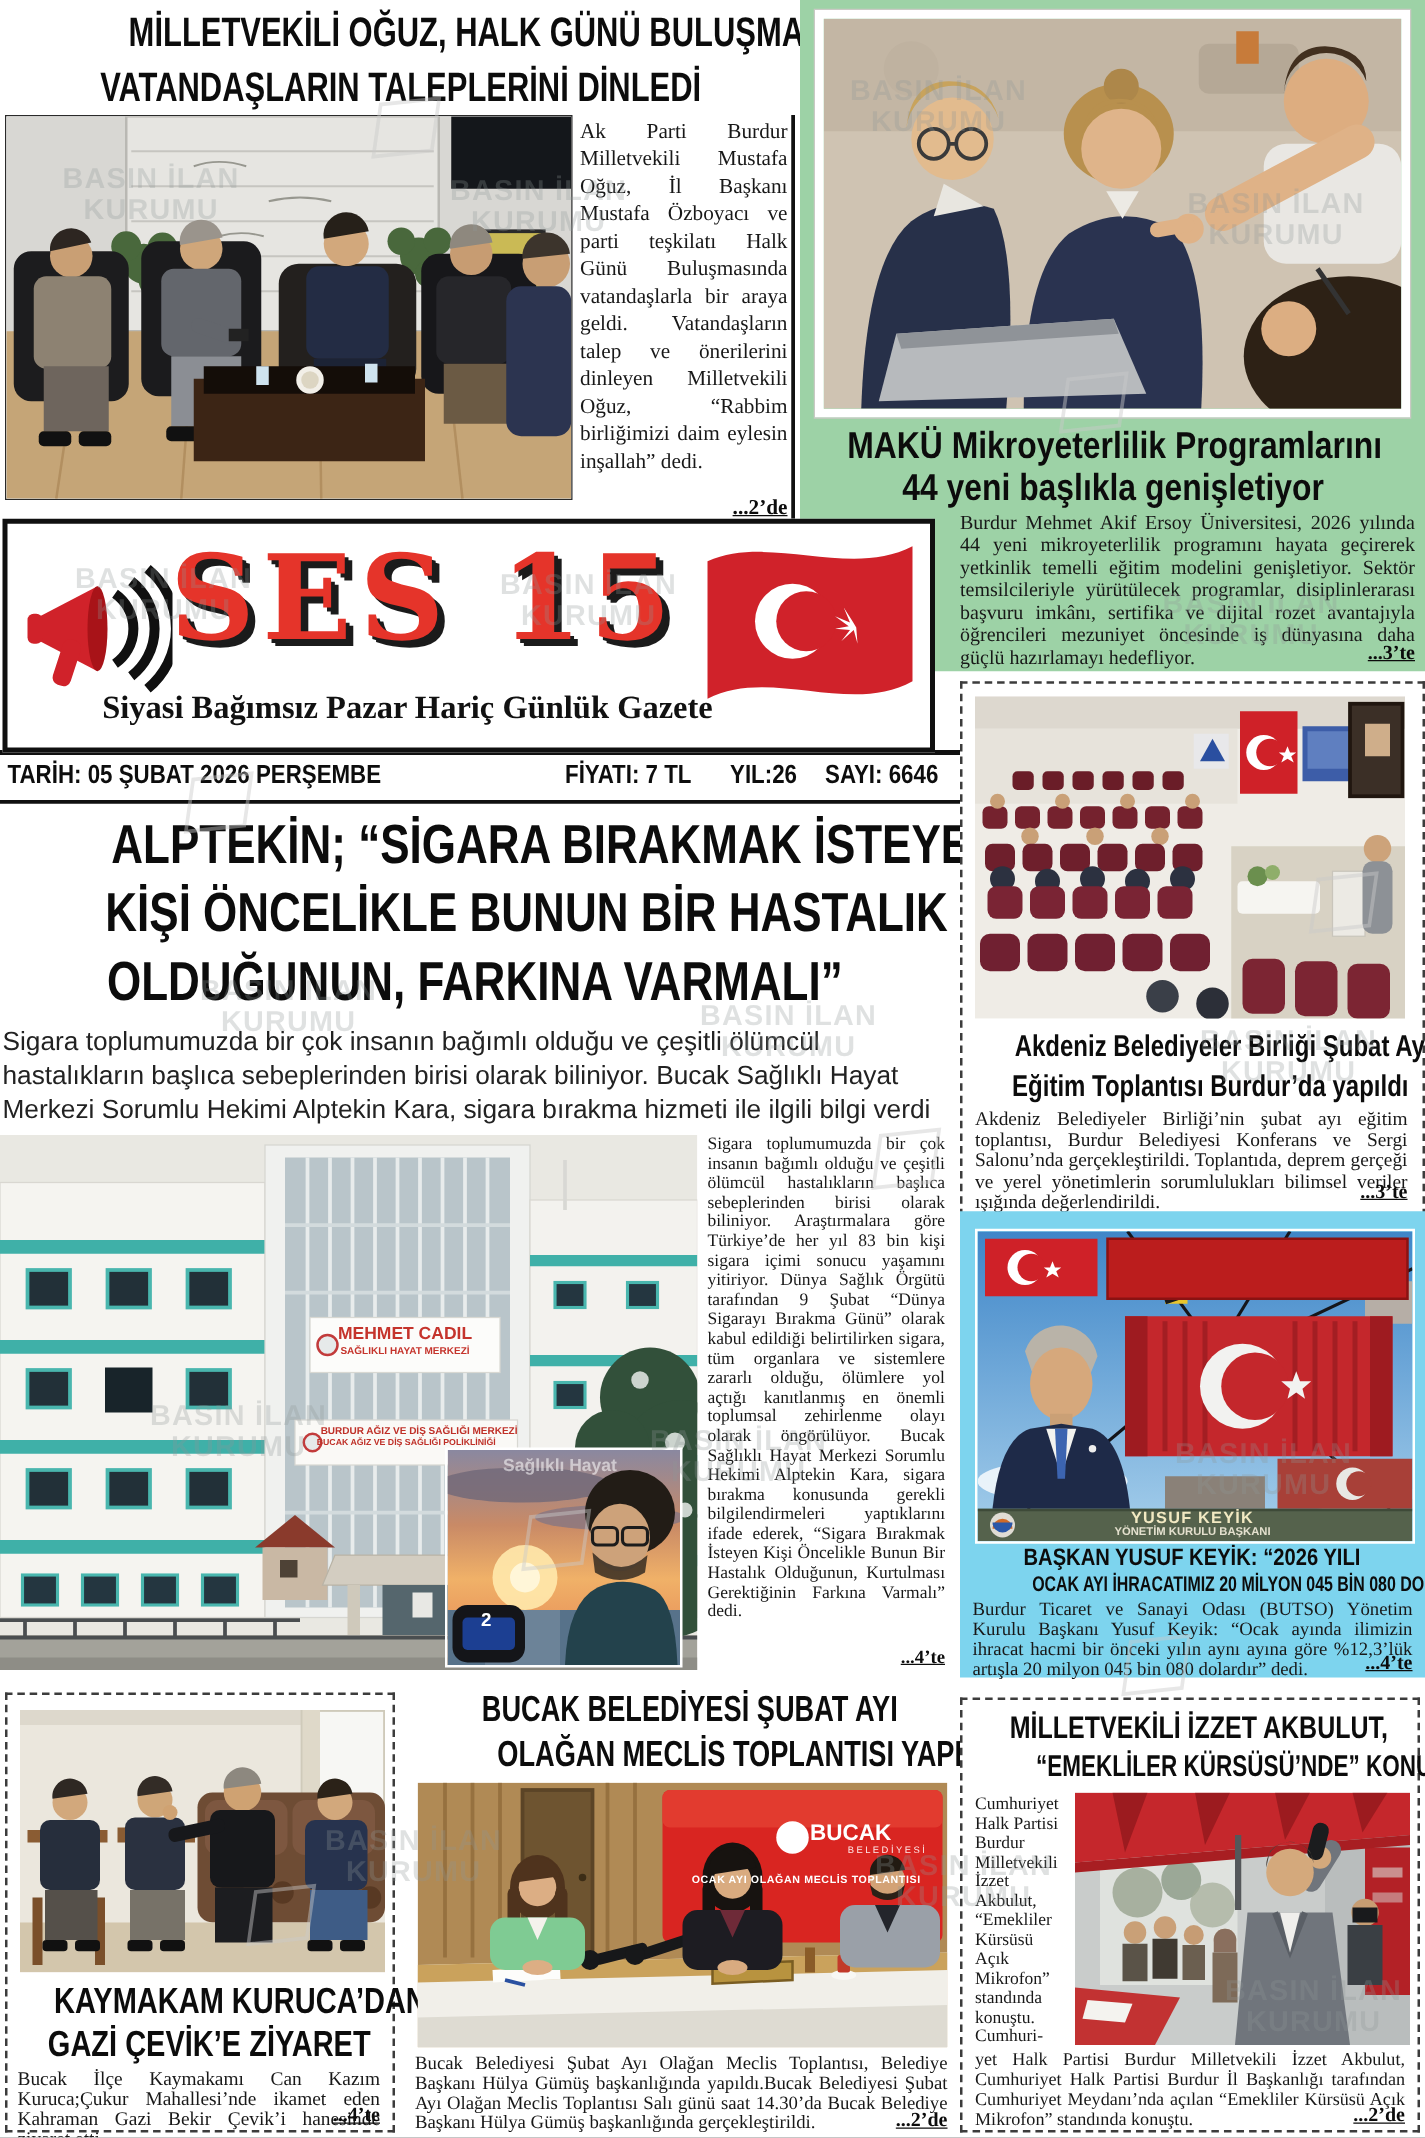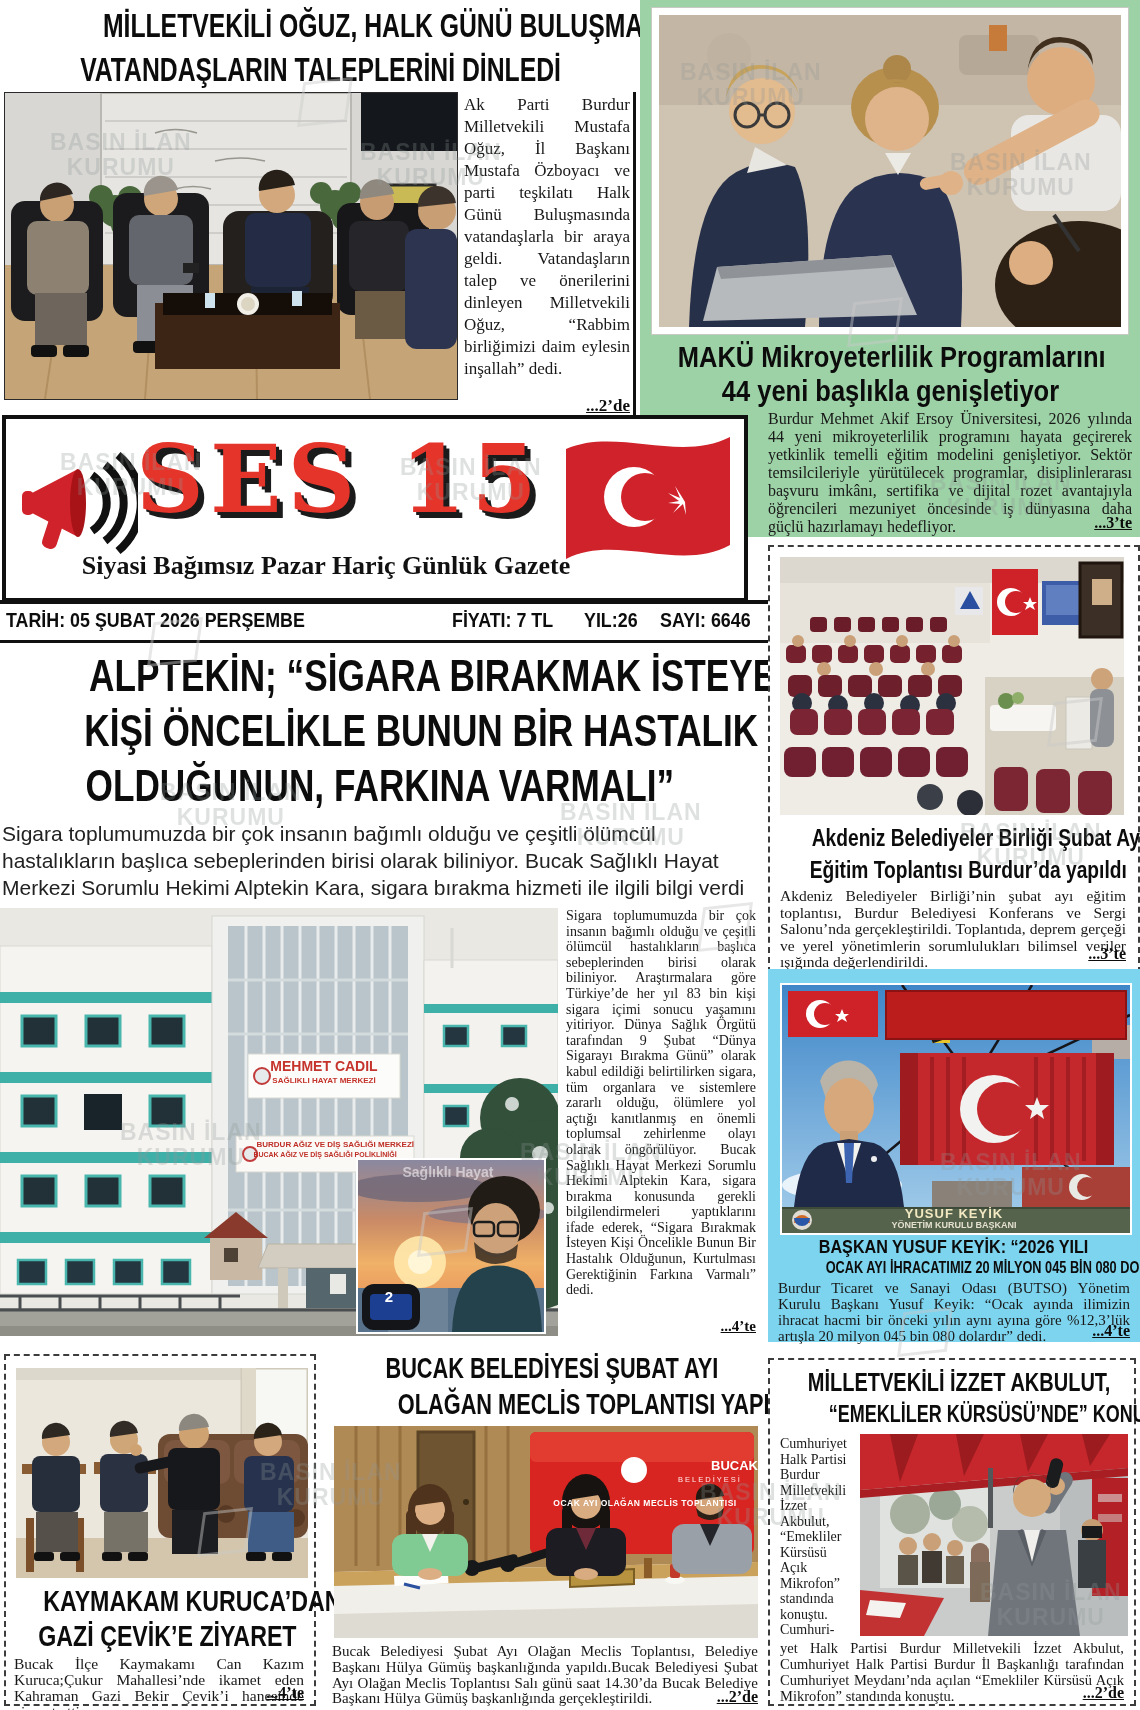--- a/index.html
+++ b/index.html
@@ -612,21 +612,21 @@
       <polygon points="242,102 262,102 252,124" fill="#6e2a38"></polygon>
       <ellipse cx="252" cy="148" rx="12" ry="6" fill="#d9ab80"></ellipse>
       <circle cx="376" cy="78" r="14" fill="#d3a276"></circle>
       <path d="M362,74 a14,14 0 0 1 28,-4 z" fill="#221a12"></path>
       <path d="M362,82 q14,14 28,0 l-2,8 q-12,8 -24,0 z" fill="#2b2117"></path>
       <rect x="338" y="98" width="80" height="50" rx="12" fill="#9aa0a8"></rect>
       <polygon points="366,98 386,98 376,120" fill="#23252b"></polygon>
     </svg>
   </div>
 
-  <div class="ov" style="left:648px;top:1458px;width:110px;text-align:right;font-family:'Liberation Sans',sans-serif;font-weight:700;color:#ffffff;font-size:13px;line-height:16px">BUCAK</div>
+  <div class="ov" style="left:648px;top:1458px;width:110px;text-align:left;font-family:'Liberation Sans',sans-serif;font-weight:700;color:#ffffff;font-size:18px;line-height:16px">BUCAK</div>
   <div class="ov" style="left:648px;top:1475px;width:124px;text-align:center;font-family:'Liberation Sans',sans-serif;font-weight:400;color:#ffe9e9;font-size:7.5px;letter-spacing:2px">BELEDİYESİ</div>
   <div class="ov" style="left:540px;top:1498px;width:210px;text-align:center;font-family:'Liberation Sans',sans-serif;font-weight:700;color:#ffffff;font-size:8.5px;letter-spacing:.5px">OCAK AYI OLAĞAN MECLİS TOPLANTISI</div>
 
   <div class="bodytxt" style="left:332px;top:1644px;width:426px;font-size:15px;line-height:15.8px">Bucak Belediyesi Şubat Ayı Olağan Meclis Toplantısı, Belediye Başkanı Hülya Gümüş başkanlığında yapıldı.Bucak Belediyesi Şubat Ayı Olağan Meclis Toplantısı Salı günü saat 14.30’da Bucak Belediye Başkanı Hülya Gümüş başkanlığında gerçekleştirildi.</div>
   <div class="cont" style="left:332px;top:1688px;width:426px;font-size:16px"><span>...2’de</span></div>
 
   <div class="dashbox" style="left:768px;top:1358px;width:364px;height:344px">
     <div class="hl" style="left:0;top:6px;width:360px;font-size:25px;line-height:32px"><span class="cx s8">MİLLETVEKİLİ İZZET AKBULUT,</span></div>
     <div class="hl" style="left:0;top:38px;width:360px;font-size:24px;line-height:32px"><span class="cx s75">“EMEKLİLER KÜRSÜSÜ’NDE” KONUŞTU</span></div>
     <div class="bodytxt" style="left:10px;top:76px;width:74px;font-size:14px;line-height:15.5px;text-align:left">Cumhuriyet Halk Partisi Burdur Milletvekili İzzet Akbulut, “Emekliler Kürsüsü Açık Mikrofon” standında konuştu. Cumhuri-</div>

